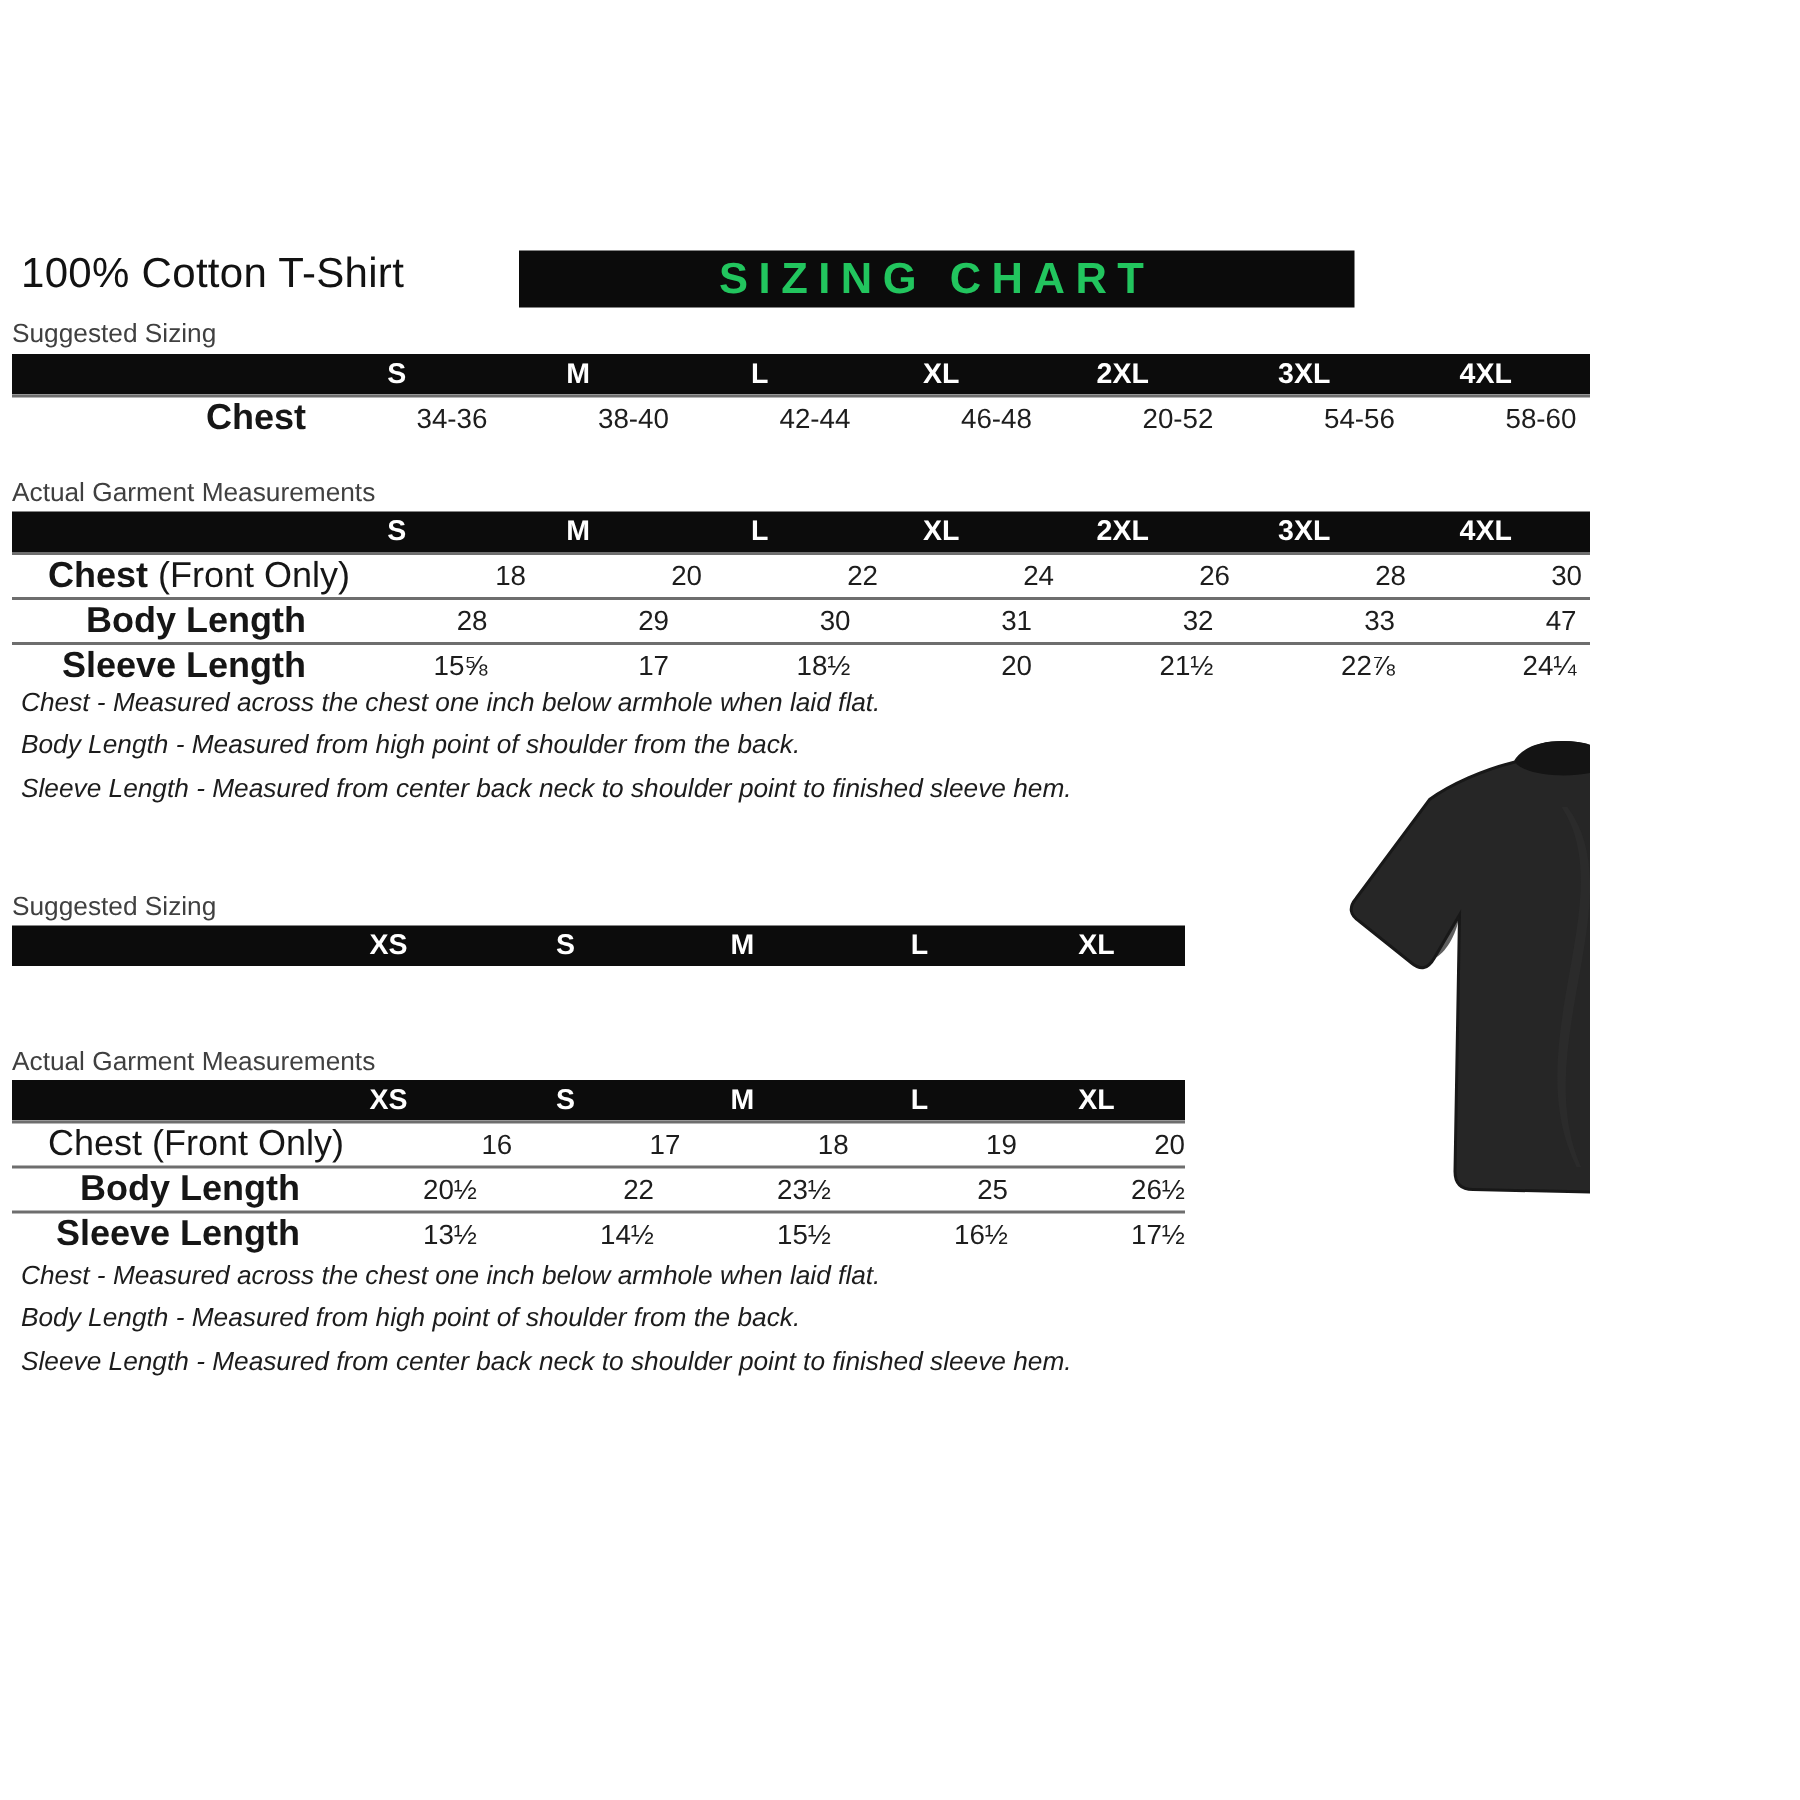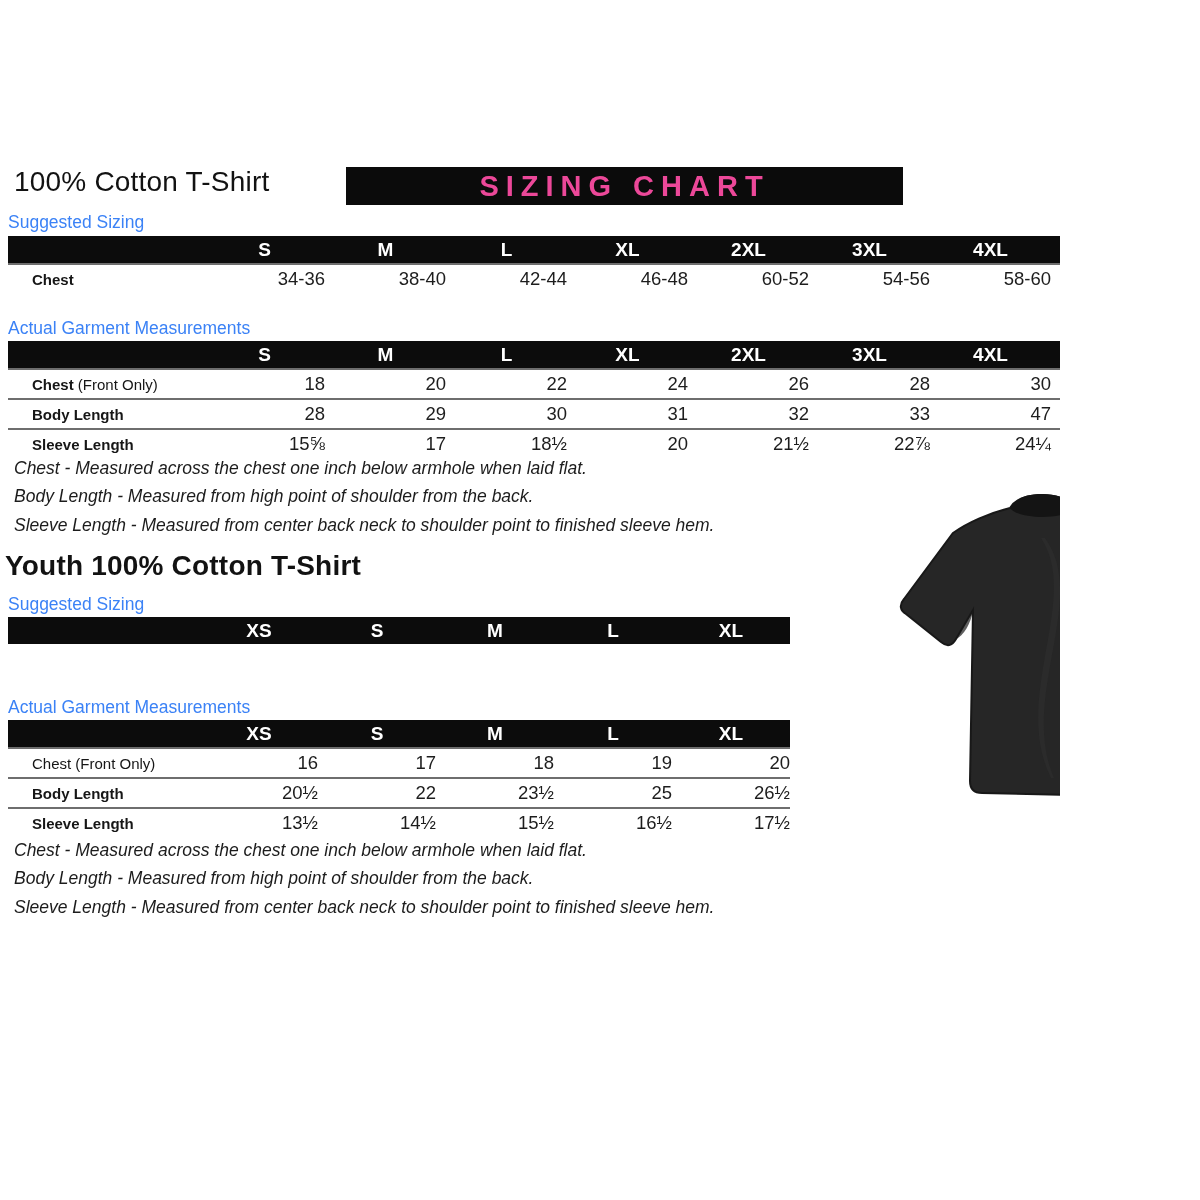--- a/index.html
+++ b/index.html
@@ -5,30 +5,30 @@
   html,body{margin:0;padding:0;background:#fff;}
   .page{
     position:relative;width:1060px;height:1200px;background:#ffffff;overflow:hidden;
     font-family:"Liberation Sans", sans-serif;color:#161616;
   }
   .title{position:absolute;font-size:28px;letter-spacing:0.2px;color:#121212;white-space:nowrap;}
   .title.bold{font-weight:bold;}
   .banner{
     position:absolute;left:346px;top:167px;width:557px;height:38px;background:#0b0b0b;
     display:flex;align-items:center;justify-content:center;
-    color:#ec4899;font-weight:bold;font-size:29px;letter-spacing:7px;white-space:nowrap;
+    color:#22c55e;font-weight:bold;font-size:29px;letter-spacing:7px;white-space:nowrap;
   }
-  .sec-label{position:absolute;font-size:17.5px;color:#3b82f6;white-space:nowrap;}
+  .sec-label{position:absolute;font-size:17.5px;color:#404040;white-space:nowrap;}
   .sz-table{position:absolute;}
   .sz-thead{display:flex;align-items:center;background:#0c0c0c;height:27px;}
   .sz-row{display:flex;align-items:center;height:28px;border-top:2px solid #6e6e6e;background:#fff;}
   .sz-row:first-of-type{border-top:none;} 
   .sz-rows .sz-row{border-top:2px solid #6e6e6e;}
   .sz-cell{box-sizing:border-box;}
-  .sz-label-cell{flex:0 0 196px;text-align:left;padding-left:24px;font-size:15px;white-space:nowrap;}
+  .sz-label-cell{flex:0 0 196px;text-align:right;padding-left:24px;font-size:24px;white-space:nowrap;}
   .youth .sz-label-cell{flex:0 0 192px;}
   .sz-label-cell .lbl{font-weight:bold;}
   .sz-label-cell .lbl.normal{font-weight:normal;}
   .sz-label-cell .sfx{font-weight:normal;margin-top:28px;}
   .sz-th{flex:1;text-align:center;color:#ffffff;font-weight:bold;font-size:19px;}
   .sz-td{flex:1;text-align:right;font-size:18.5px;color:#1d1d1d;}
   .notes{position:absolute;font-size:17.5px;line-height:28.4px;color:#1c1c1c;white-space:nowrap;font-style:italic;}
   .tshirt{position:absolute;left:891px;top:476px;width:296px;height:346px;}
 </style>
 </head>
@@ -54,21 +54,21 @@
         <div class="sz-cell sz-th">4XL</div>
         <div class="sz-cell sz-th">5XL</div>
       </div>
       <div class="sz-rows">
         <div class="sz-row">
           <div class="sz-cell sz-label-cell"><span class="lbl">Chest</span></div>
           <div class="sz-cell sz-td">34-36</div>
           <div class="sz-cell sz-td">38-40</div>
           <div class="sz-cell sz-td">42-44</div>
           <div class="sz-cell sz-td">46-48</div>
-          <div class="sz-cell sz-td">60-52</div>
+          <div class="sz-cell sz-td">20-52</div>
           <div class="sz-cell sz-td">54-56</div>
           <div class="sz-cell sz-td">58-60</div>
           <div class="sz-cell sz-td">62-64</div>
         </div>
       </div>
     </div>
 
   <div class="sec-label" style="left:8px;top:318px;">Actual Garment Measurements</div>
 
   <div class="sz-table adult" style="left:8px;top:341px;width:1164px;">
@@ -119,21 +119,20 @@
         </div>
       </div>
     </div>
 
   <div class="notes" style="left:14px;top:454px;">
       <div class="note-line">Chest - Measured across the chest one inch below armhole when laid flat.</div>
       <div class="note-line">Body Length - Measured from high point of shoulder from the back.</div>
       <div class="note-line">Sleeve Length - Measured from center back neck to shoulder point to finished sleeve hem.</div>
     </div>
 
-  <div class="title bold" style="left:5px;top:550px;">Youth 100% Cotton T-Shirt</div>
 
   <div class="sec-label" style="left:8px;top:594px;">Suggested Sizing</div>
 
   <div class="sz-table youth" style="left:8px;top:617px;width:782px;">
       <div class="sz-thead">
         <div class="sz-cell sz-label-cell"></div>
         <div class="sz-cell sz-th">XS</div>
         <div class="sz-cell sz-th">S</div>
         <div class="sz-cell sz-th">M</div>
         <div class="sz-cell sz-th">L</div>

